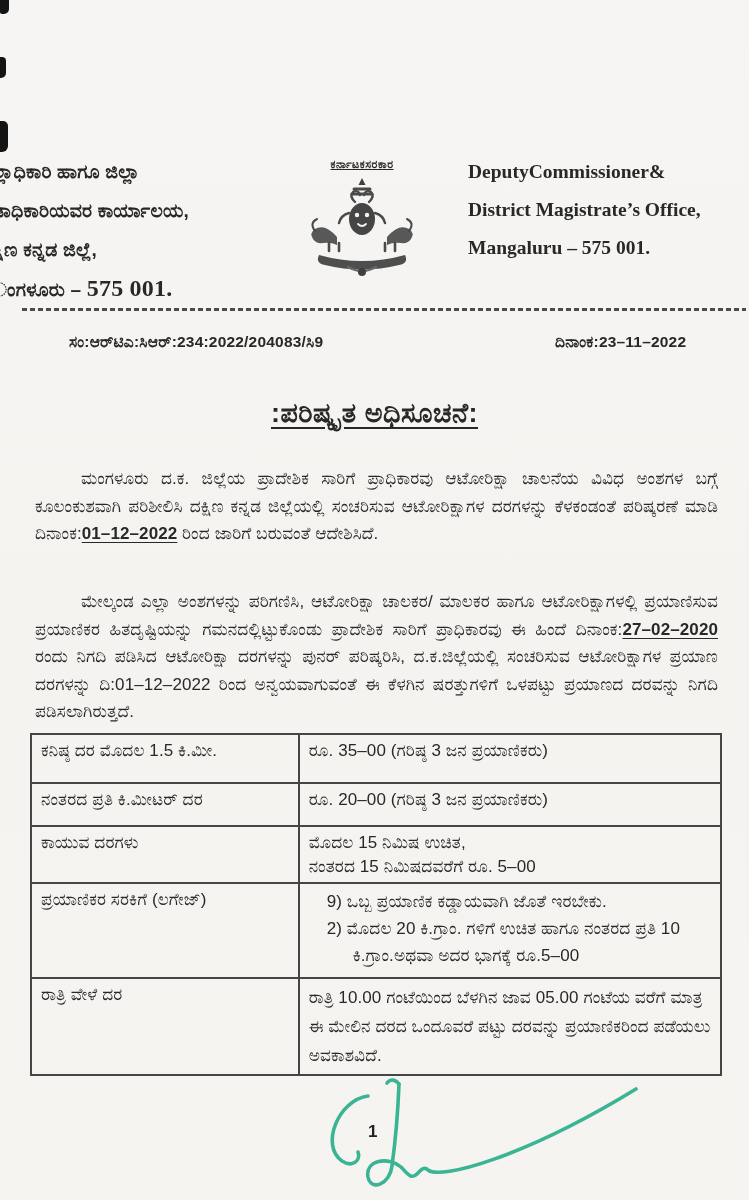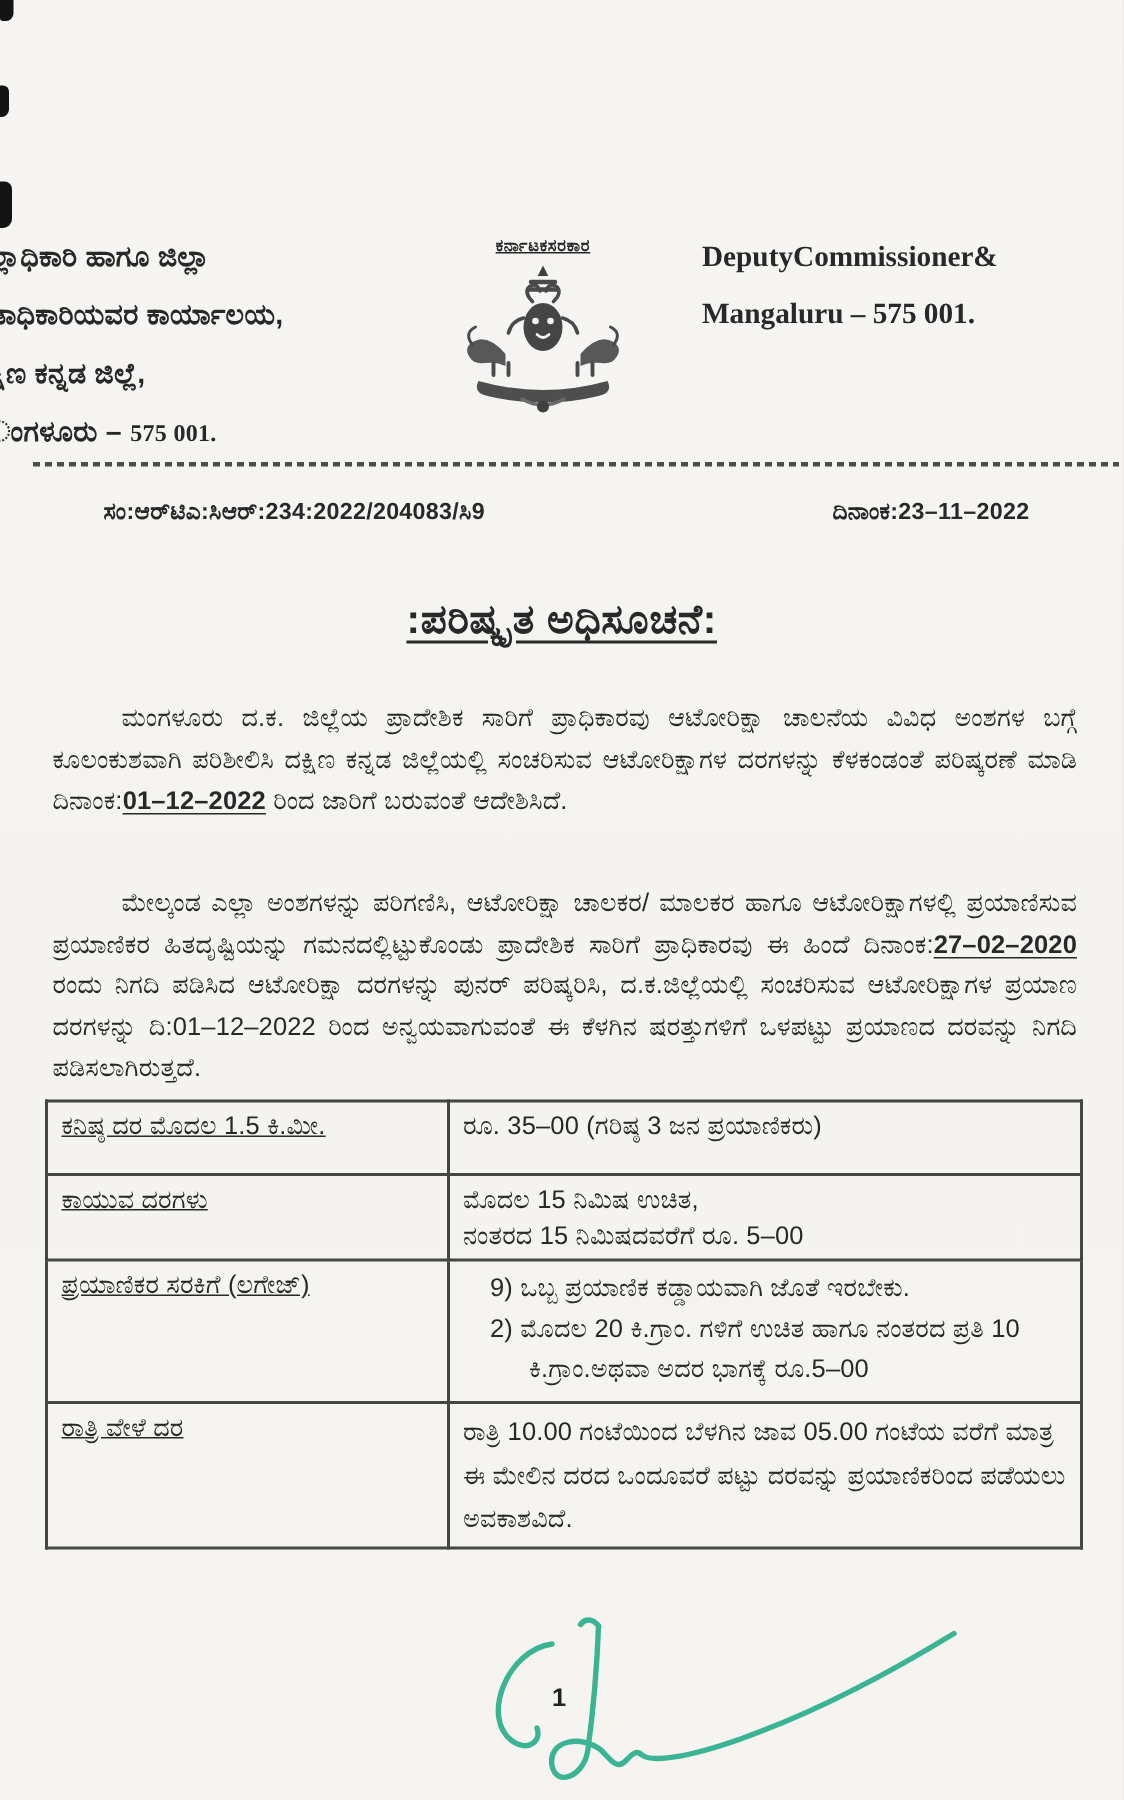--- a/index.html
+++ b/index.html
@@ -12,21 +12,21 @@
     color:#282828;
   }
   
   .edge-mark { position:absolute; left:0; background:#141414; }
   .edge-mark.m1 { top:0;   width:9px; height:14px; border-radius:0 0 5px 2px; }
   .edge-mark.m2 { top:57px; width:6px; height:21px; border-radius:0 4px 5px 0; }
   .edge-mark.m3 { top:121px; width:8px; height:31px; border-radius:0 5px 6px 0; }
 
   
   .hdr-left { position:absolute; left:-8px; top:152px; width:280px; font-size:19px; line-height:39px; font-weight:600; letter-spacing:.2px; }
-  .hdr-left .num { font-family:"Liberation Serif","DejaVu Serif",serif; font-weight:bold; font-size:16px; }
+  .hdr-left .num { font-family:"Liberation Serif","DejaVu Serif",serif; font-weight:bold; font-size:24px; }
   .emblem-wrap { position:absolute; left:287px; top:158px; width:150px; text-align:center; }
   .emblem-caption { font-size:11px; font-weight:600; letter-spacing:.5px; margin-bottom:4px;text-decoration:underline; }
   .emblem-wrap svg { display:block; margin:0 auto; }
   .hdr-right { position:absolute; left:468px; top:153px; width:275px;
     font-family:"Liberation Serif","DejaVu Serif",serif; font-weight:bold;
     font-size:19.5px; line-height:38px; }
 
   .dash-rule { position:absolute; left:22px; right:3px; top:308px; height:3px;
     background:repeating-linear-gradient(90deg,#4c4c4c 0 5px,transparent 5px 8px); }
 
@@ -40,21 +40,21 @@
 
   .para { position:absolute; left:35px; width:683px; font-size:17px; line-height:27.5px;
     text-align:justify; text-indent:46px; letter-spacing:.1px; }
   .para.p1 { top:465px; }
   .para.p2 { top:588px; }
   .bold-date { font-weight:bold; text-decoration:underline; text-underline-offset:3px; }
 
   table.fare { position:absolute; left:30px; top:733px; width:692px;
     border-collapse:collapse; table-layout:fixed; font-size:17px; }
   table.fare td { border:2px solid #454545; vertical-align:top; padding:4px 8px 4px 9px; line-height:23.5px; letter-spacing:.1px; }
-  td.c1 { width:256px;text-decoration:underline; }
+  td.c1 { width:256px; }
   td.c2 { width:404px; }
   tr.r1 td { height:49px; }
   tr.r2 td { height:43px; }
   tr.r3 td { height:42px; }
   tr.r4 td { height:95px; }
   tr.r5 td { height:75px; }
   .list-item { padding-left:44px; text-indent:-26px; line-height:27px; }
   .r5 .c2 div { line-height:29px; }
 
   .page-num { position:absolute; left:368px; top:1122px; font-size:17px; font-weight:bold; color:#222; }
@@ -103,20 +103,21 @@
 
         <path d="M16 80 q43 12 86 0 q4 8 -6 10 q-37 9 -74 0 q-10 -2 -6 -10 z" fill="#4e4e4e" stroke="none"></path>
         <path d="M45 92 q14 8 28 0" stroke="#6b6b6b" stroke-width="2.2"></path>
         <circle cx="59" cy="97" r="4" fill="#3f3f3f" stroke="none"></circle>
       </g>
     </svg>
   </div>
 
   <div class="hdr-right">
     <div>DeputyCommissioner&amp;</div>
+    <div>District Magistrate’s Office,</div>
     <div>Mangaluru – 575 001.</div>
   </div>
 
   <div class="dash-rule"></div>
 
   <div class="ref-row">
     <span class="ref-no">ಸಂ:ಆರ್‌ಟಿಎ:ಸಿಆರ್:234:2022/204083/ಸಿ9</span>
     <span class="ref-date">ದಿನಾಂಕ:23–11–2022</span>
   </div>
 
@@ -128,20 +129,24 @@
 
   <div class="para p2">
     <span>ಮೇಲ್ಕಂಡ ಎಲ್ಲಾ ಅಂಶಗಳನ್ನು ಪರಿಗಣಿಸಿ, ಆಟೋರಿಕ್ಷಾ ಚಾಲಕರ/ ಮಾಲಕರ ಹಾಗೂ ಆಟೋರಿಕ್ಷಾಗಳಲ್ಲಿ ಪ್ರಯಾಣಿಸುವ ಪ್ರಯಾಣಿಕರ ಹಿತದೃಷ್ಟಿಯನ್ನು ಗಮನದಲ್ಲಿಟ್ಟುಕೊಂಡು ಪ್ರಾದೇಶಿಕ ಸಾರಿಗೆ ಪ್ರಾಧಿಕಾರವು ಈ ಹಿಂದೆ ದಿನಾಂಕ:</span><span class="bold-date">27–02–2020</span><span> ರಂದು ನಿಗದಿ ಪಡಿಸಿದ ಆಟೋರಿಕ್ಷಾ ದರಗಳನ್ನು ಪುನರ್ ಪರಿಷ್ಕರಿಸಿ, ದ.ಕ.ಜಿಲ್ಲೆಯಲ್ಲಿ ಸಂಚರಿಸುವ ಆಟೋರಿಕ್ಷಾಗಳ ಪ್ರಯಾಣ ದರಗಳನ್ನು ದಿ:01–12–2022 ರಿಂದ ಅನ್ವಯವಾಗುವಂತೆ ಈ ಕೆಳಗಿನ ಷರತ್ತುಗಳಿಗೆ ಒಳಪಟ್ಟು ಪ್ರಯಾಣದ ದರವನ್ನು ನಿಗದಿ ಪಡಿಸಲಾಗಿರುತ್ತದೆ.</span>
   </div>
 
   <table class="fare">
     <tbody>
       <tr class="r1">
         <td class="c1">ಕನಿಷ್ಠ ದರ ಮೊದಲ 1.5 ಕಿ.ಮೀ.</td>
         <td class="c2">ರೂ. 35–00  (ಗರಿಷ್ಠ 3 ಜನ ಪ್ರಯಾಣಿಕರು)</td>
+      </tr>
+      <tr class="r2">
+        <td class="c1">ನಂತರದ ಪ್ರತಿ ಕಿ.ಮೀಟರ್ ದರ</td>
+        <td class="c2">ರೂ. 20–00 (ಗರಿಷ್ಠ 3 ಜನ ಪ್ರಯಾಣಿಕರು)</td>
       </tr>
       <tr class="r3">
         <td class="c1">ಕಾಯುವ ದರಗಳು</td>
         <td class="c2">
           <div>ಮೊದಲ 15 ನಿಮಿಷ ಉಚಿತ,</div>
           <div>ನಂತರದ 15 ನಿಮಿಷದವರೆಗೆ ರೂ. 5–00</div>
         </td>
       </tr>
       <tr class="r4">
         <td class="c1">ಪ್ರಯಾಣಿಕರ ಸರಕಿಗೆ (ಲಗೇಜ್)</td>

